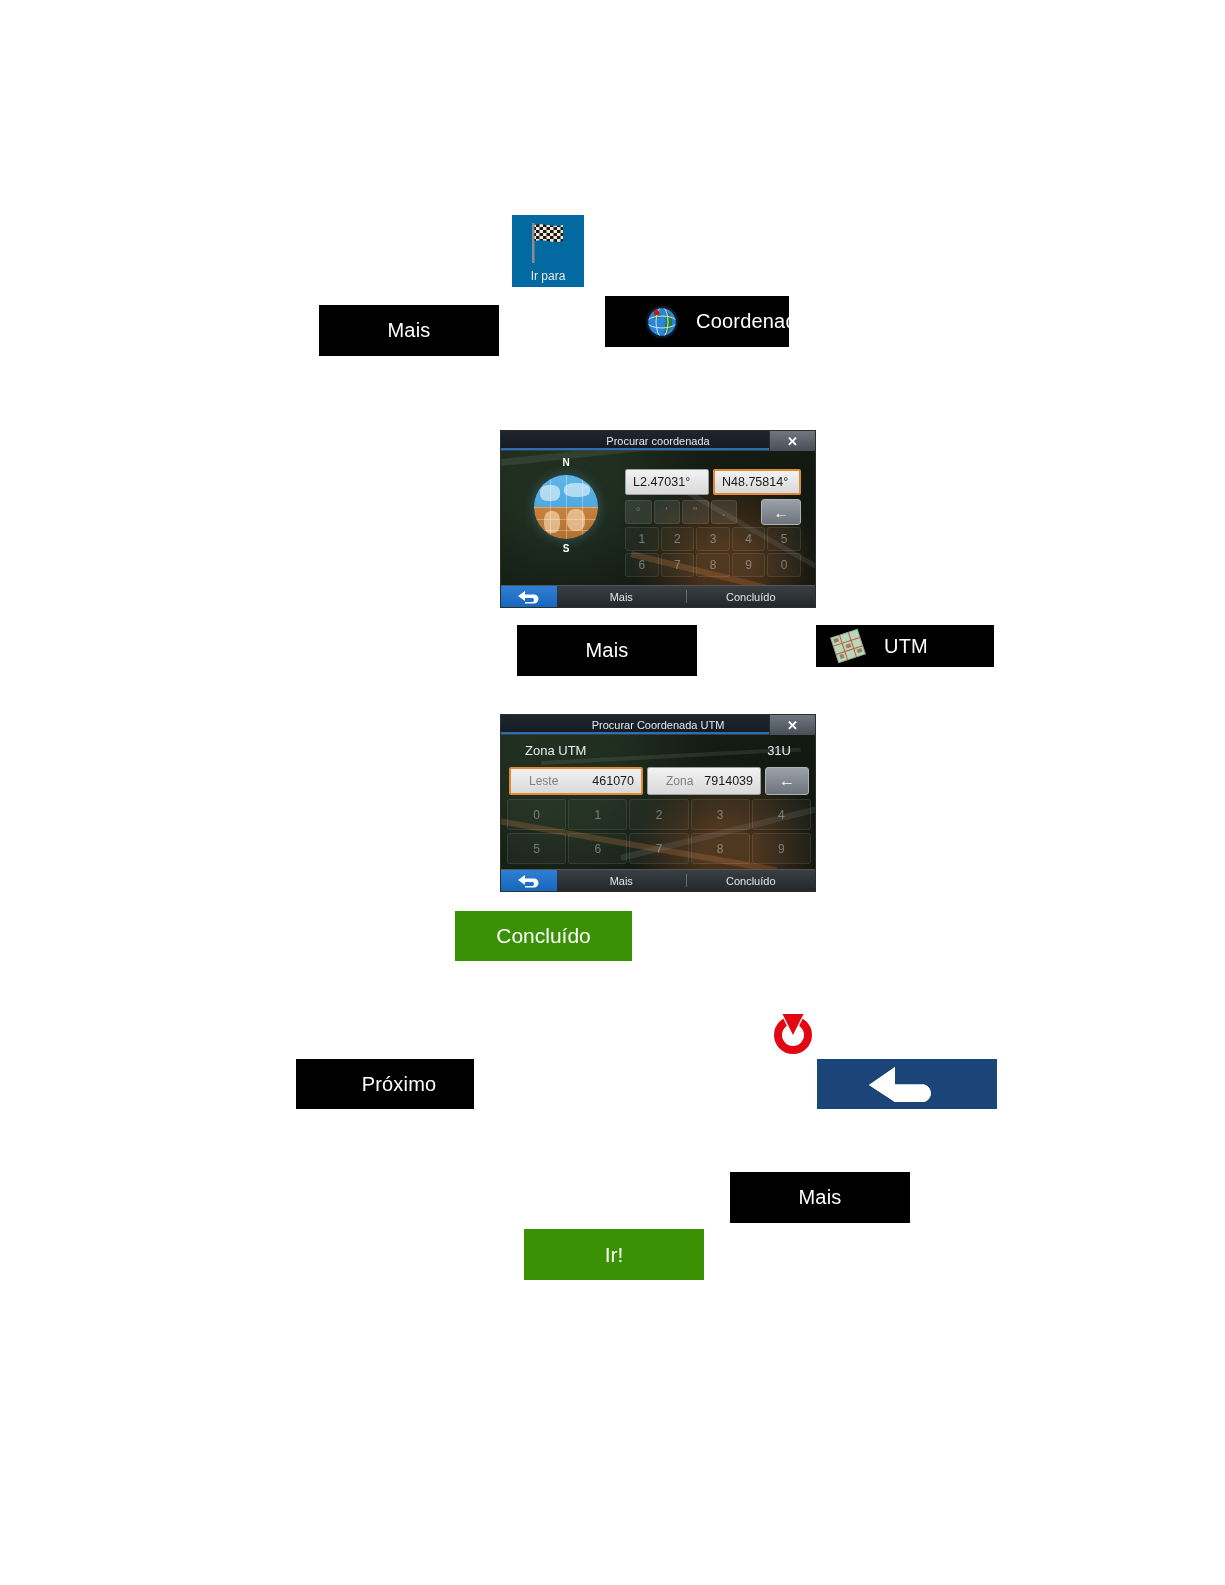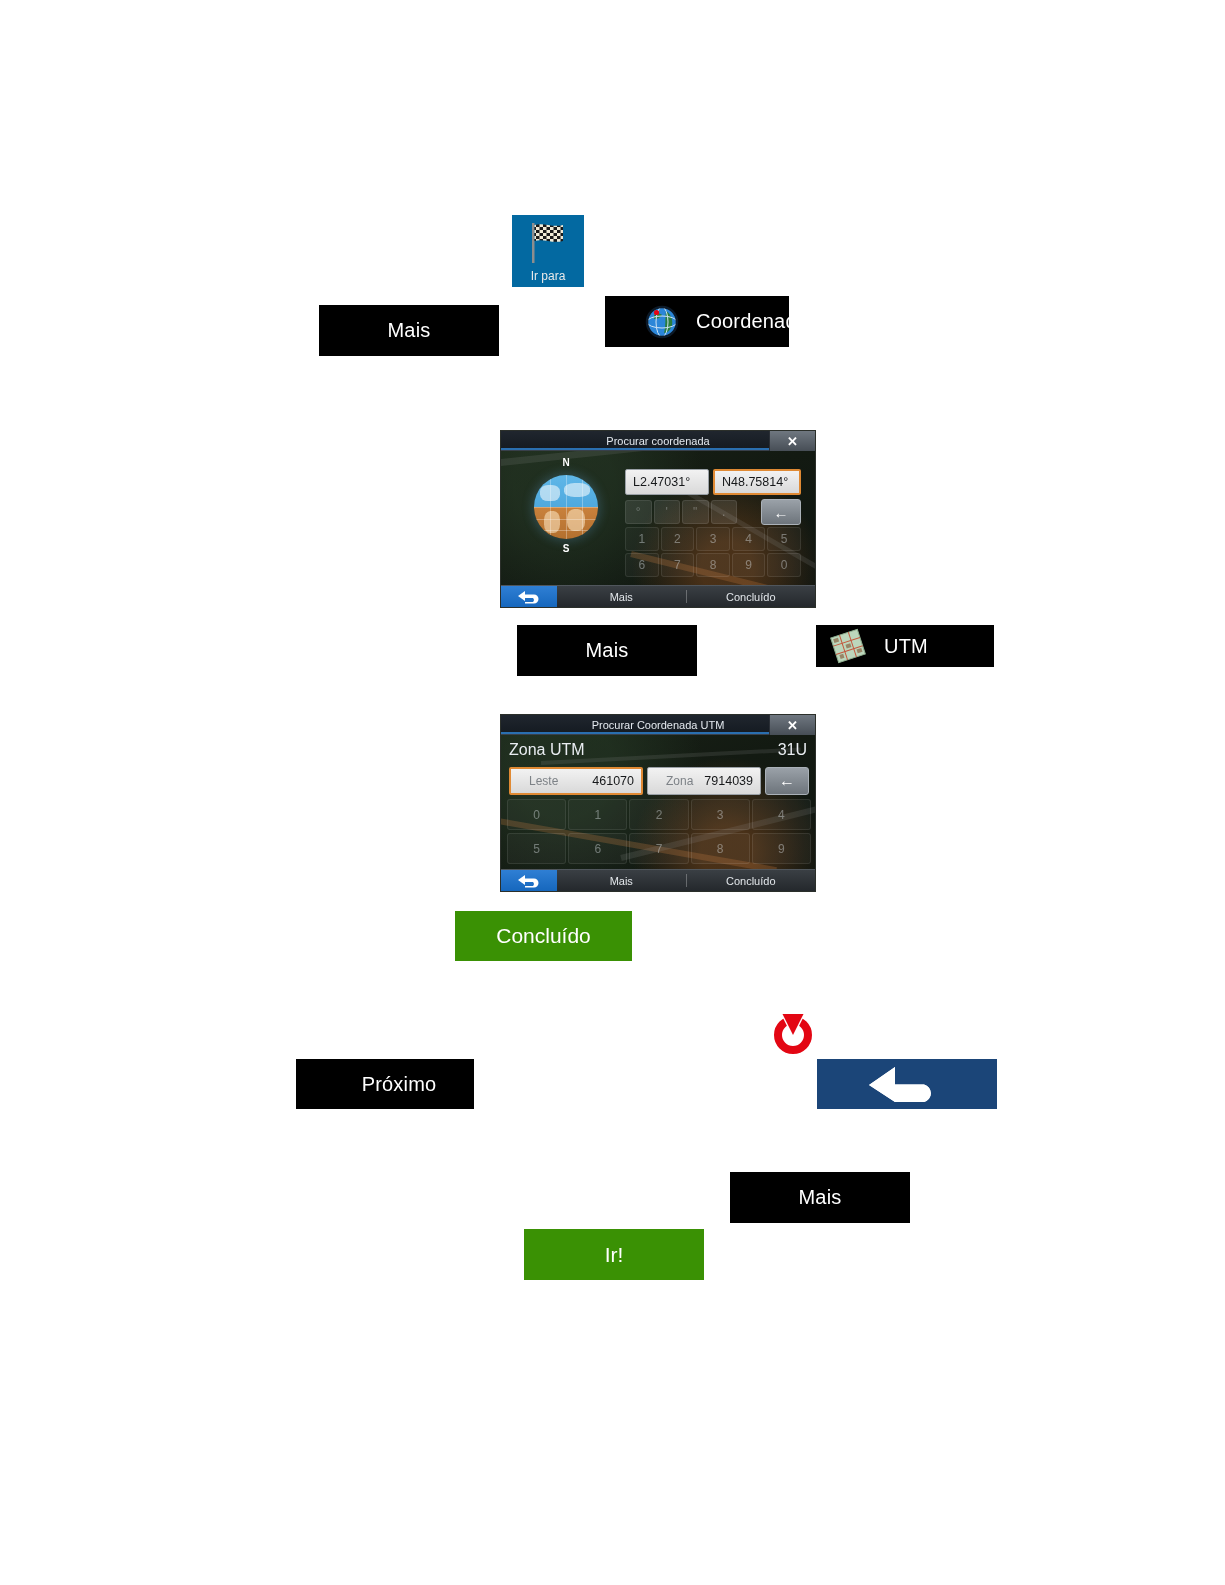--- a/index.html
+++ b/index.html
@@ -158,23 +158,23 @@
     color: rgba(235,240,245,.30);
   }
   .key.bksp {
     background: linear-gradient(180deg,#9aa1a8 0%,#6d747b 100%);
     border: 1px solid #aab1b8;
     color: #fff;
   }
 
   .zonarow {
     position: absolute; left: 0; right: 0;
-    color: #e9edf1; font-size: 16px;
+    color: #e9edf1; font-size: 13px;
     display: flex; align-items: center;
-    padding: 0 8px;
+    padding: 0 24px;
   }
   .zonarow .z-val { margin-left: auto; }
 
   
   .globe {
     position: absolute;
     border-radius: 50%;
     background:
       linear-gradient(180deg, #5fb7e8 0%, #4fa9de 49.5%, #c9813c 50.5%, #b3702f 100%);
     box-shadow: 0 0 10px 3px rgba(90,150,200,.25);

